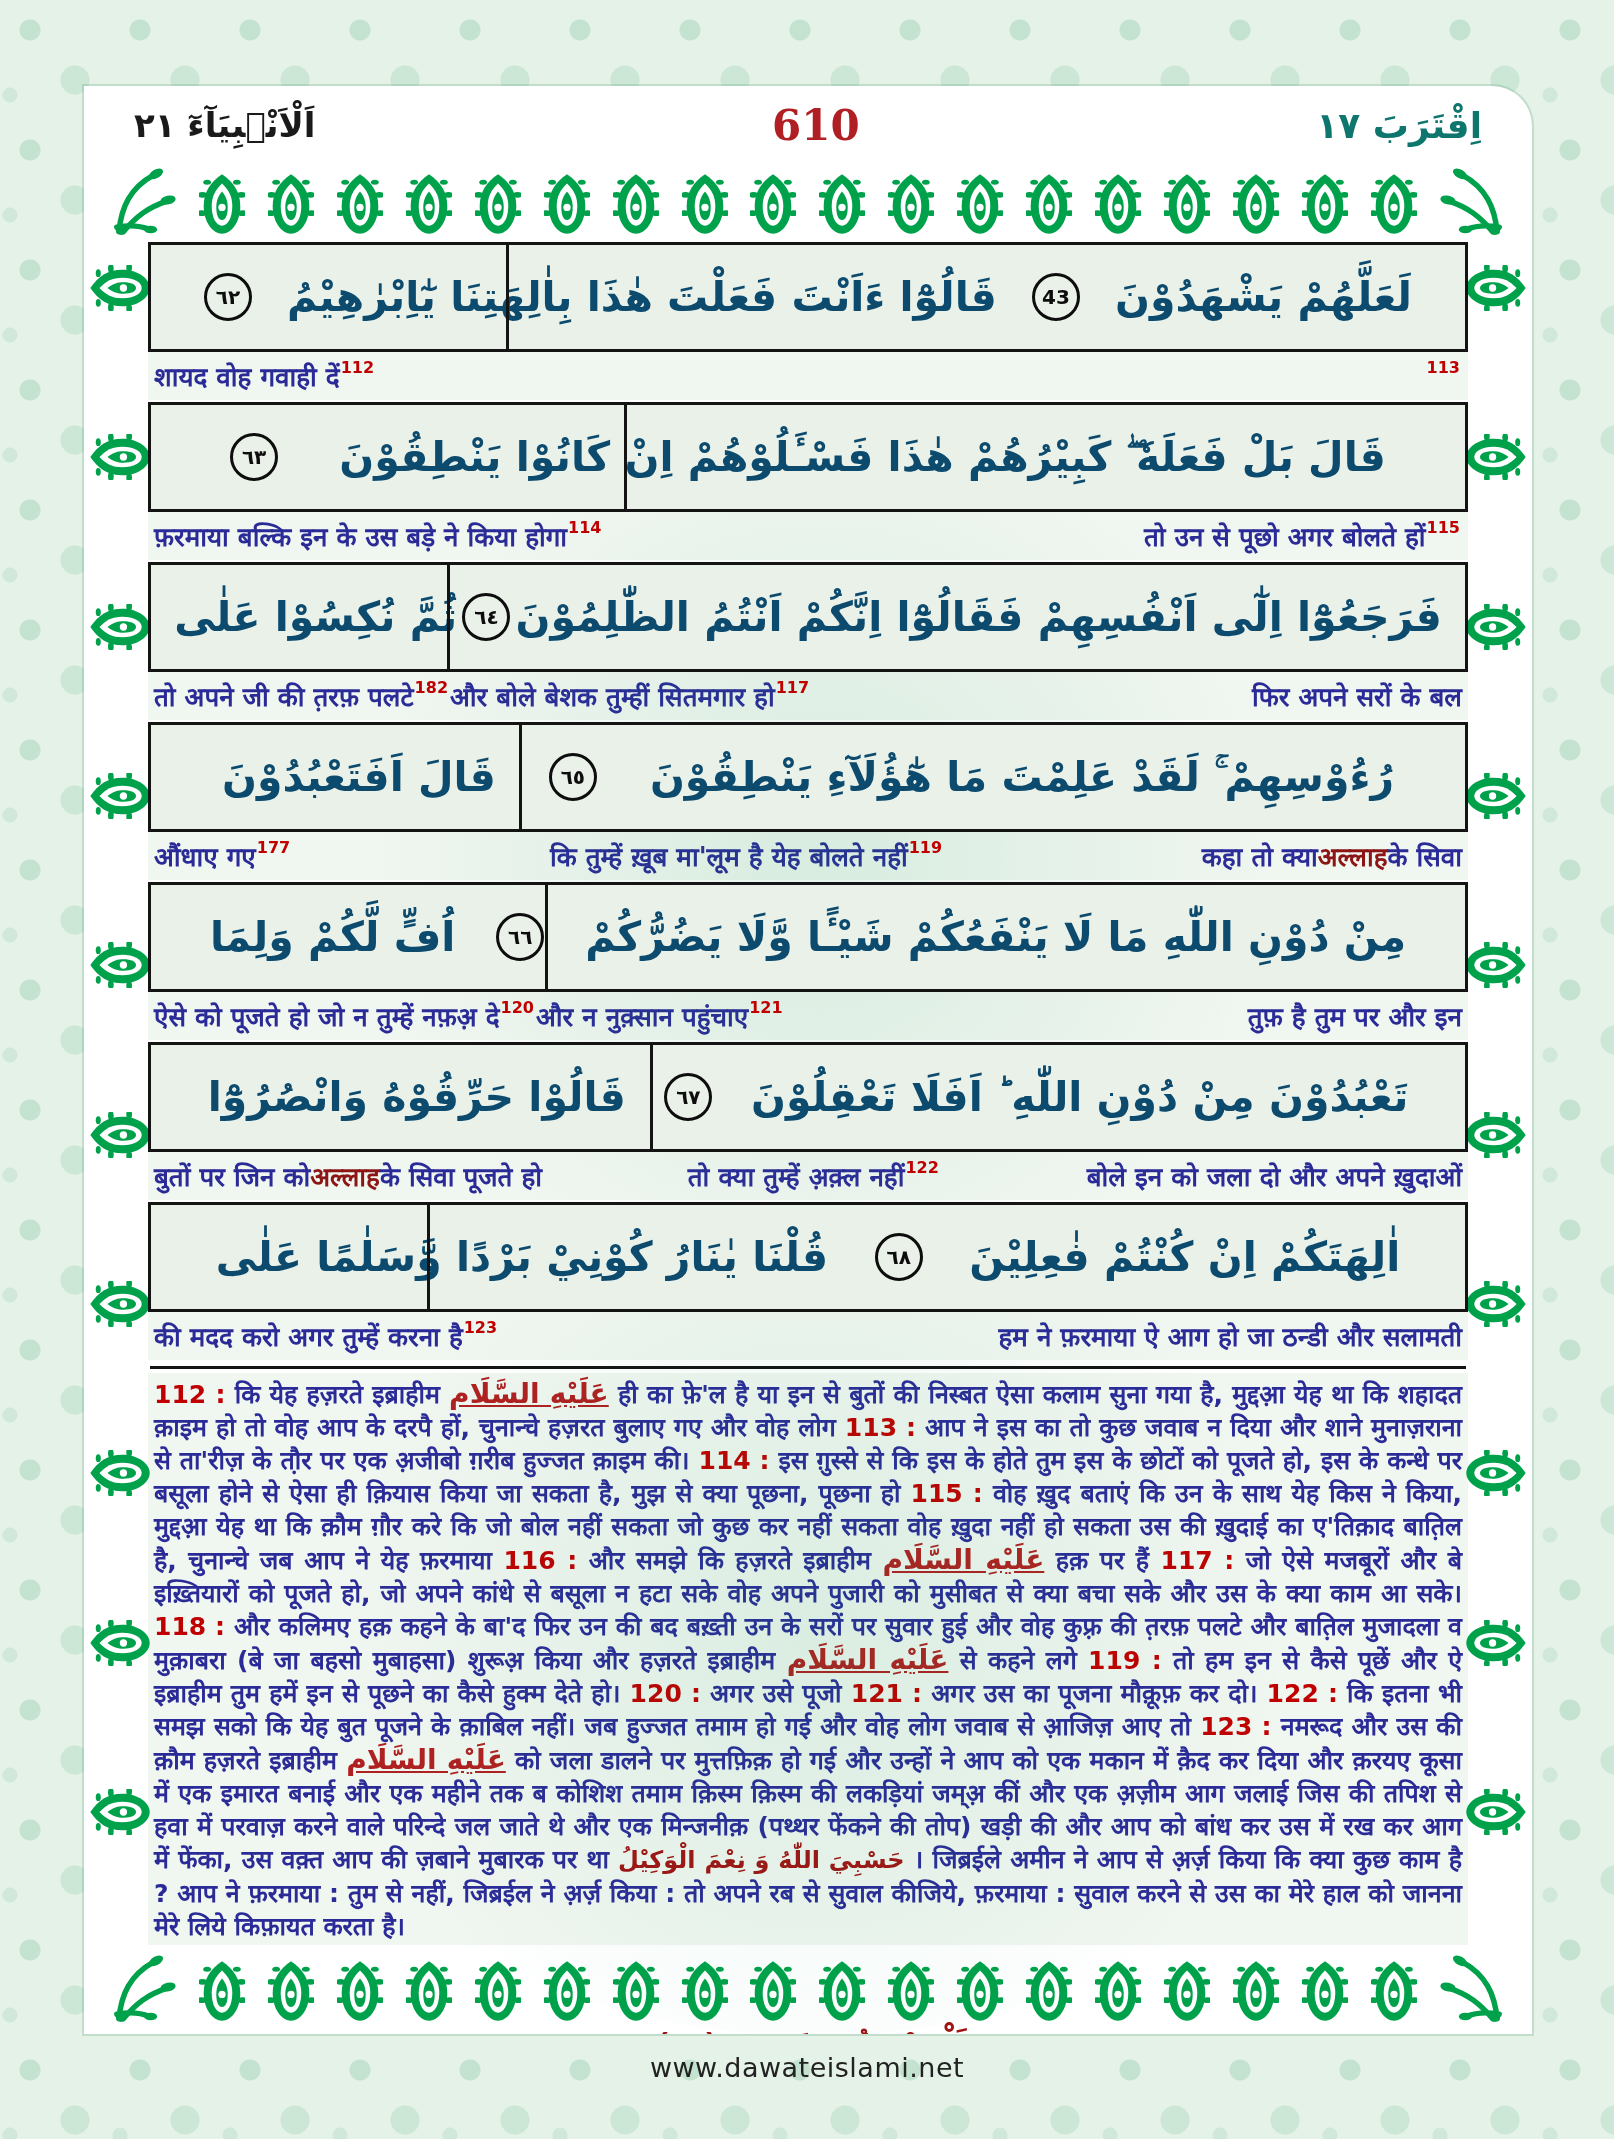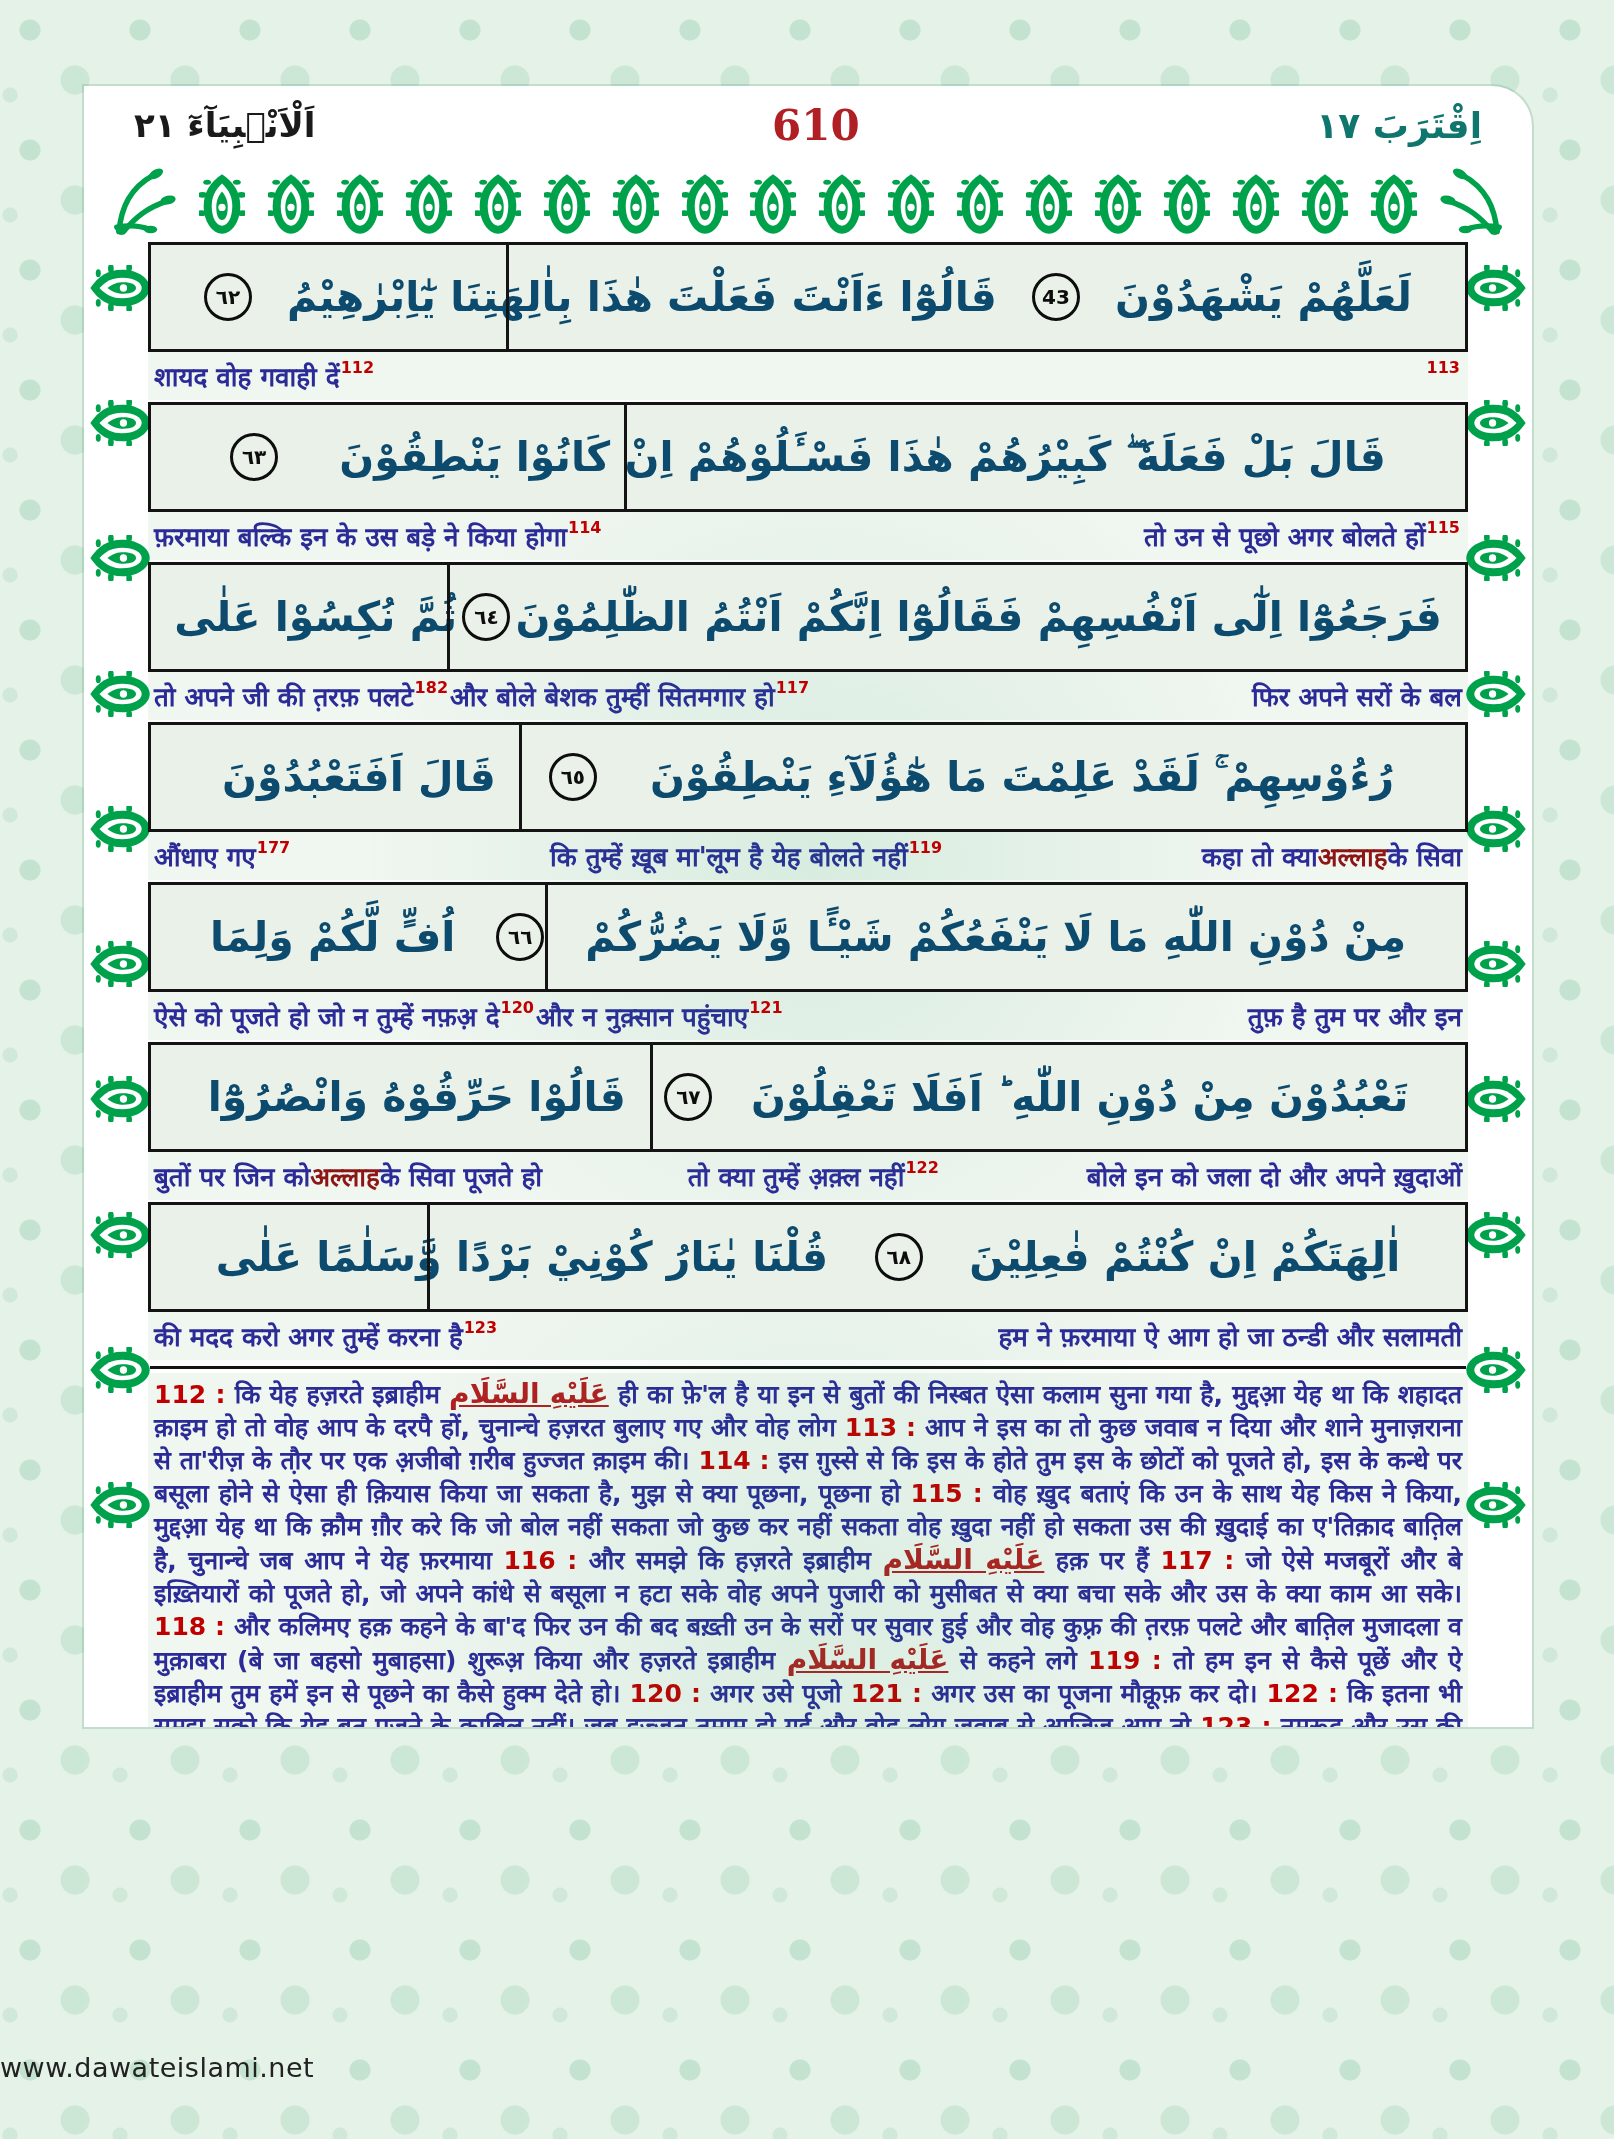--- a/index.html
+++ b/index.html
@@ -7,21 +7,21 @@
     width:1614px;height:2139px;position:relative;overflow:hidden;
     font-family:"DejaVu Sans",sans-serif;
     background-color:#e4f2e8;
     background-image:
       radial-gradient(circle at 30px 30px, rgba(120,190,150,.30) 10px, transparent 11px),
       radial-gradient(circle at 75px 80px, rgba(120,190,150,.22) 14px, transparent 15px),
       radial-gradient(circle at 10px 95px, rgba(120,190,150,.18) 7px, transparent 8px);
     background-size:110px 120px;
   }
   .sheet{
-    position:absolute;left:84px;top:86px;width:1448px;height:1641px;
+    position:absolute;left:84px;top:86px;width:1448px;height:1948px;
     background:#ffffff;border-top-right-radius:40px;
     box-shadow:0 0 0 2px rgba(90,160,120,.25);
     overflow:hidden;
   }
   .watermark{position:absolute;pointer-events:none;border-radius:50%;}
   .wm1{left:260px;top:300px;width:950px;height:950px;background:radial-gradient(circle, rgba(0,150,80,.10), transparent 68%);}
   .wm2{left:180px;top:1150px;width:1100px;height:800px;background:radial-gradient(circle, rgba(0,150,80,.09), transparent 70%);}
 
   .hdr{display:flex;justify-content:space-between;align-items:center;height:66px;padding:6px 50px 0 50px;}
   .hdr .l{font-size:34px;font-weight:bold;color:#1a1a1a;direction:rtl;}
@@ -63,21 +63,21 @@
   }
   .footnotes .fn-num{color:#c00000;font-weight:bold;}
   .footnotes .fn-ar{color:#b02020;font-size:28px;font-weight:bold;direction:rtl;unicode-bidi:embed;text-decoration:underline;}
   .footnotes .fn-ar2{color:#a01414;font-size:24px;font-weight:bold;direction:rtl;unicode-bidi:embed;}
 
   .manzil{
     margin-top:4px;text-align:center;color:#a01414;font-weight:bold;font-size:36px;direction:rtl;
   }
   .manzil .bracket{color:#a01414;font-size:38px;margin:0 2px;}
   .site{
-    position:absolute;left:0;right:0;top:2052px;text-align:left;
+    position:absolute;left:0;right:0;top:2052px;text-align:center;
     font-size:27px;color:#222;letter-spacing:.5px;
   }
 </style>
 </head>
 <body>
 
 <div class="sheet">
   <div class="watermark wm1"></div>
   <div class="watermark wm2"></div>
 

